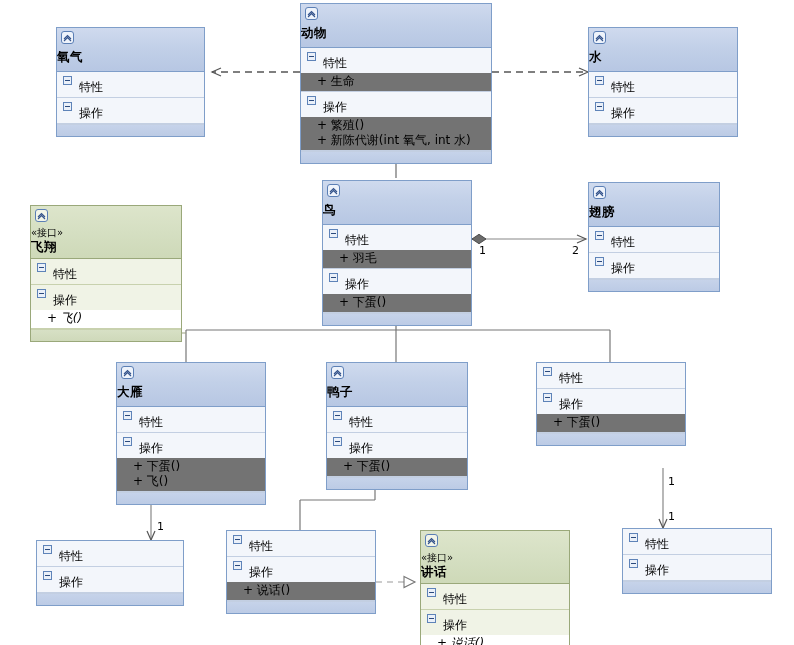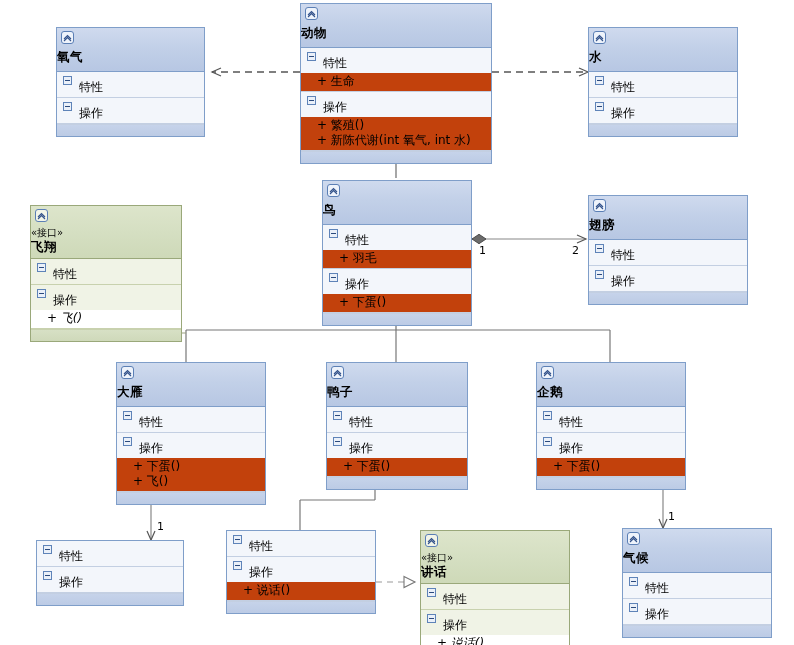--- a/index.html
+++ b/index.html
@@ -90,21 +90,21 @@
     background:#eaf0f9;
   }
   .mbox:after{
     content:"";
     position:absolute;
     left:1px; top:3px;
     width:5px;height:1px;
     background:#2b4a7d;
   }
   .members{
-    background:#c2410c;
+    background:#737373;
     padding:1px 0 2px 0;
   }
   .uml.iface .members{ background:#ffffff; }
   .member{
     padding:0 4px 0 16px;
     line-height:15px;
     font-size:12px;
     white-space:nowrap;
   }
   .member.ital{ font-style:italic; }
@@ -343,21 +343,21 @@
         <span class="mbox"></span>
         <span>操作</span>
       </div>
       <div class="members">
         <div class="member">+ 下蛋()</div>
       </div>
     </div>
     <div class="foot"></div>
   </div>
 
-  <div class="uml" style="left:588px; top:195px; width:160px;">
+  <div class="uml" style="left:588px; top:182px; width:132px;">
     <div class="hdr">
       <span class="cicon">
         <svg width="11" height="11" viewBox="0 0 11 11">
             <path d="M2,7 L5.5,3.5 L9,7 M2,9 L5.5,5.5 L9,9" fill="none" stroke="#35548c" stroke-width="1.1"></path>
           </svg>
       </span>
       <div class="cname">翅膀</div>
     </div>
     <div class="cmp">
       <div class="cmp-hdr">
@@ -423,28 +423,20 @@
         <span>操作</span>
       </div>
       <div class="members">
         <div class="member">+ 下蛋()</div>
       </div>
     </div>
     <div class="foot"></div>
   </div>
 
   <div class="uml" style="left:536px; top:362px; width:150px;">
-    <div class="hdr">
-      <span class="cicon">
-        <svg width="11" height="11" viewBox="0 0 11 11">
-            <path d="M2,7 L5.5,3.5 L9,7 M2,9 L5.5,5.5 L9,9" fill="none" stroke="#35548c" stroke-width="1.1"></path>
-          </svg>
-      </span>
-      <div class="cname">企鹅</div>
-    </div>
     <div class="cmp">
       <div class="cmp-hdr">
         <span class="mbox"></span>
         <span>特性</span>
       </div>
     </div>
     <div class="cmp last">
       <div class="cmp-hdr">
         <span class="mbox"></span>
         <span>操作</span>
@@ -513,28 +505,20 @@
         <span>操作</span>
       </div>
       <div class="members">
         <div class="member ital">+ 说话()</div>
       </div>
     </div>
     <div class="foot"></div>
   </div>
 
   <div class="uml" style="left:622px; top:528px; width:150px;">
-    <div class="hdr">
-      <span class="cicon">
-        <svg width="11" height="11" viewBox="0 0 11 11">
-            <path d="M2,7 L5.5,3.5 L9,7 M2,9 L5.5,5.5 L9,9" fill="none" stroke="#35548c" stroke-width="1.1"></path>
-          </svg>
-      </span>
-      <div class="cname">气候</div>
-    </div>
     <div class="cmp">
       <div class="cmp-hdr">
         <span class="mbox"></span>
         <span>特性</span>
       </div>
     </div>
     <div class="cmp last">
       <div class="cmp-hdr">
         <span class="mbox"></span>
         <span>操作</span>

